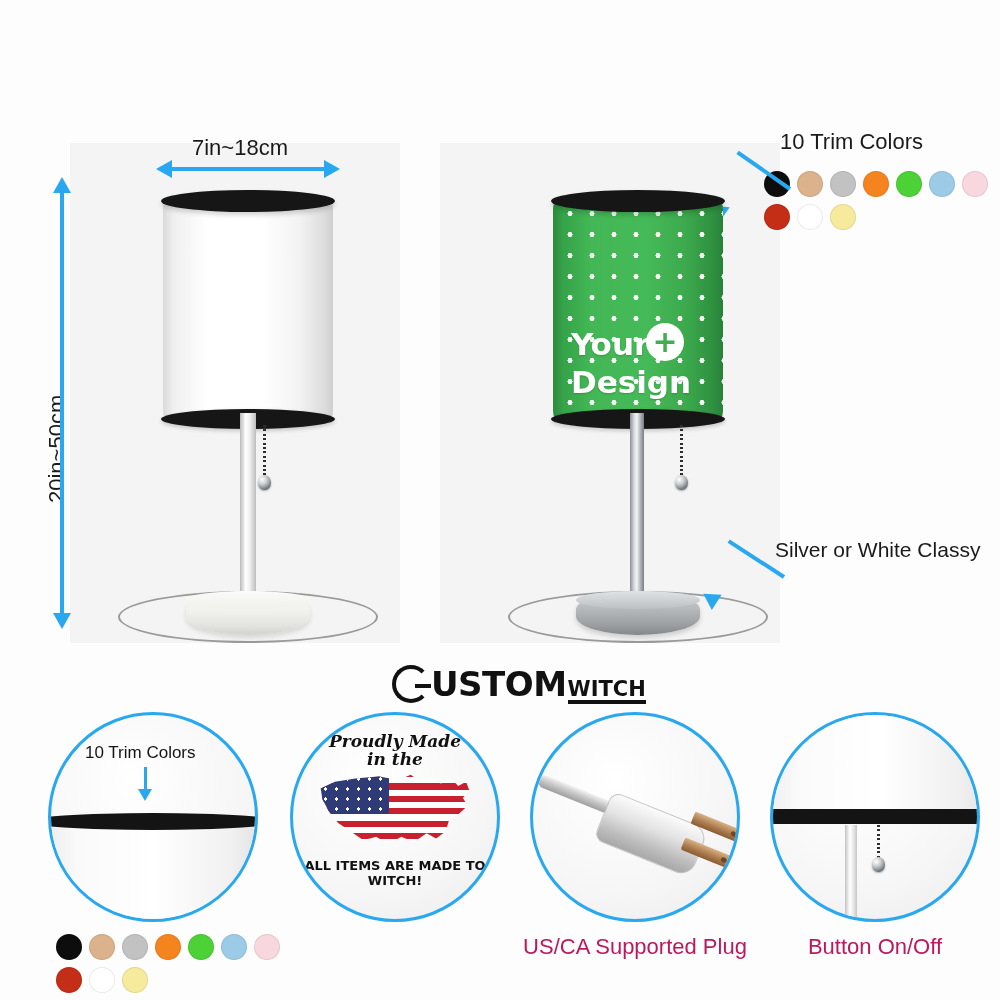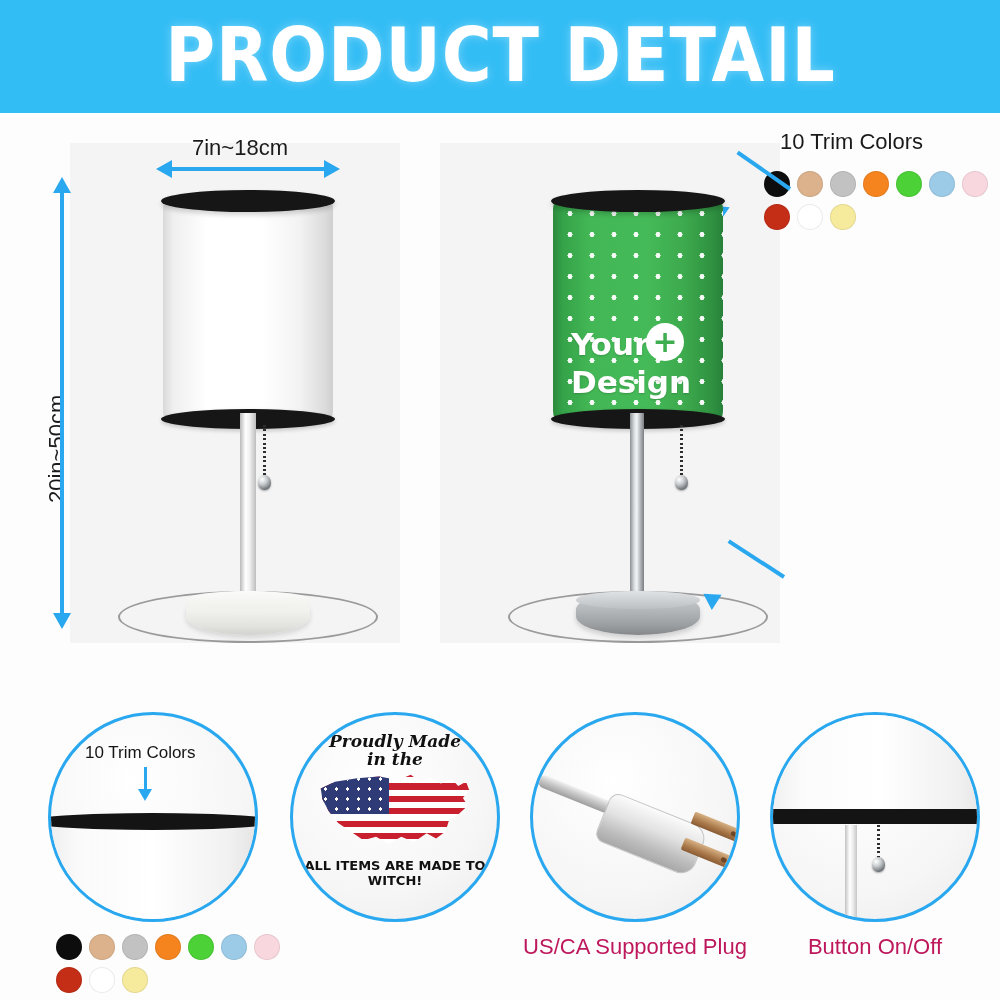--- a/index.html
+++ b/index.html
@@ -294,23 +294,20 @@
   .bf-pole {
     position: absolute; width: 12px;
     background: linear-gradient(to right, #c2c2c2, #ffffff 40%, #ededed 65%, #c6c6c6);
   }
 </style>
 </head>
 <body>
 
 <div id="page">
 
-  <div class="header-band">
-    <div class="header-title">PRODUCT DETAIL</div>
-  </div>
 
   <div class="stage">
 
     <div class="panel-tint" style="left:70px; top:30px; width:330px; height:500px;"></div>
     <div class="panel-tint" style="left:440px; top:30px; width:340px; height:500px;"></div>
 
     <div class="callout-label" style="left:780px; top:16px; font-size:22px;">10 Trim Colors</div>
 
     <div class="swatch-row" id="top-swatches" style="left:764px; top:58px; width:236px;">
         <div class="swatch" style="background: rgb(13, 13, 13);"></div>
@@ -372,27 +369,33 @@
       </div>
       <div class="pole pole-silver" style="left:630px; top:300px; width:14px; height:200px;"></div>
       <div class="chain" style="left:680px; top:312px; height:54px;"></div>
       <div class="chain-bead" style="left:675px; top:362px;"></div>
       <div class="cord-loop" style="left:508px; top:478px; width:260px; height:52px;"></div>
       <div class="base-disc base-silver" style="left:576px; top:478px; width:124px; height:44px;">
         <div class="base-top base-top-silver"></div>
       </div>
     </div>
 
+    <div class="callout-label" style="left:775px; top:425px;">Silver or White Classy</div>
     <div style="position:absolute; left:700px; top:440px; width:86px; height:52px;">
       <div class="dim-line-h" style="left:18px; top:22px; width:66px; transform:rotate(33deg); transform-origin:right center;"></div>
       <div class="arrow-head ah-left" style="left:2px; top:36px; transform:rotate(33deg);"></div>
     </div>
 
   </div>
 
+  <div class="brand" style="left:392px; top:664px;">
+    <div class="brand-c"></div>
+    <div class="brand-main">USTOM</div>
+    <div class="brand-sub">WITCH</div>
+  </div>
 
   <div class="features">
 
     <div class="feat" style="left:48px; top:0;">
       <div class="feat-circle" style="left:0; top:0; width:210px; height:210px;">
         <div style="position:absolute; left:-12%; top:52%; width:124%; height:60%;
                     background:linear-gradient(to right,#e4e4e4 0%,#fafafa 20%,#ffffff 50%,#f1f1f1 80%,#dadada 100%);
                     border-radius:6px;"></div>
         <div style="position:absolute; left:-12%; top:48%; width:124%; height:17px;
                     background:#141414; border-radius:50%;"></div>

